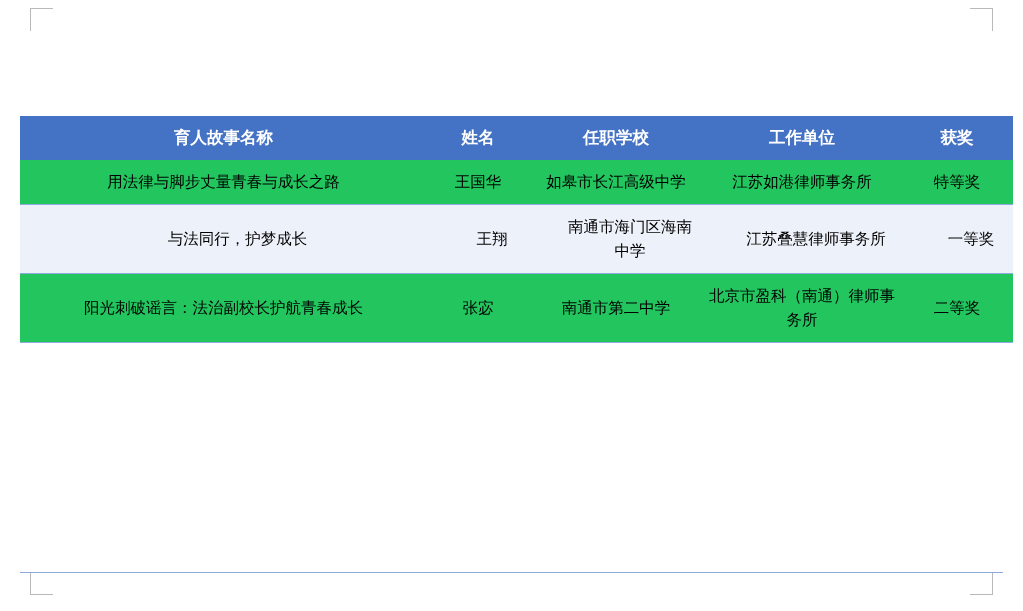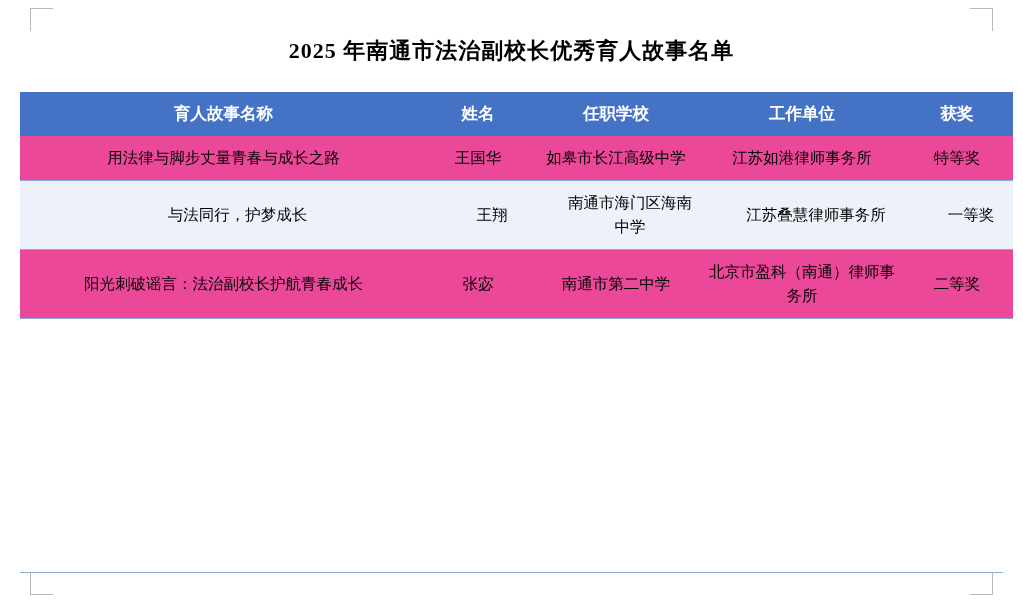--- a/index.html
+++ b/index.html
@@ -41,21 +41,21 @@
     text-align: center;
     font-size: 22px;
     font-weight: bold;
     letter-spacing: 1px;
     color: #000000;
     font-family: "Liberation Serif", "DejaVu Serif", serif;
   }
 
   .table-wrap {
     position: absolute;
-    top: 92px;
+    top: 116px;
     left: 20px;
     width: 983px;
   }
   table.listing {
     border-collapse: collapse;
     width: 983px;
     table-layout: fixed;
   }
   table.listing th {
     background: #4472C4;
@@ -76,21 +76,21 @@
     padding: 10px 6px;
     line-height: 1.55;
     border-bottom: 1px solid #8EA9DB;
     font-family: "Liberation Serif", "DejaVu Serif", serif;
   }
   table.listing tr.row-even td {
     background: #EDF1F9;
     padding-left: 34px;
   }
   table.listing tr.row-odd td {
-    background: #ec4899;
+    background: #22c55e;
   }
   .col-story { width: 405px; }
   .col-name  { width: 100px; }
   .col-school{ width: 172px; }
   .col-unit  { width: 196px; }
   .col-award { width: 110px; }
 
   .bottom-rule {
     position: absolute;
     left: 20px;
@@ -103,21 +103,20 @@
 </head>
 <body>
 
 <div class="page">
 
   <div class="crop tl"></div>
   <div class="crop tr"></div>
   <div class="crop bl"></div>
   <div class="crop br"></div>
 
-  <div class="doc-title">2025 年南通市法治副校长优秀育人故事名单</div>
 
   <div class="table-wrap">
     <table class="listing">
       <thead>
         <tr>
           <th class="col-story">育人故事名称</th>
           <th class="col-name">姓名</th>
           <th class="col-school">任职学校</th>
           <th class="col-unit">工作单位</th>
           <th class="col-award">获奖</th>

